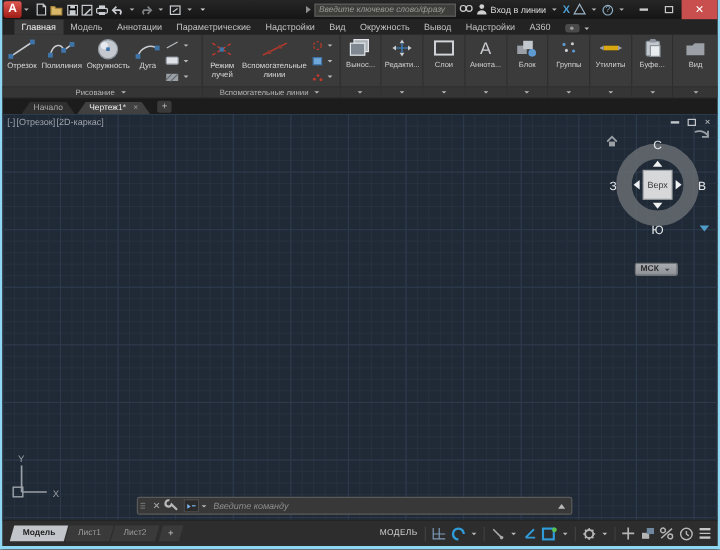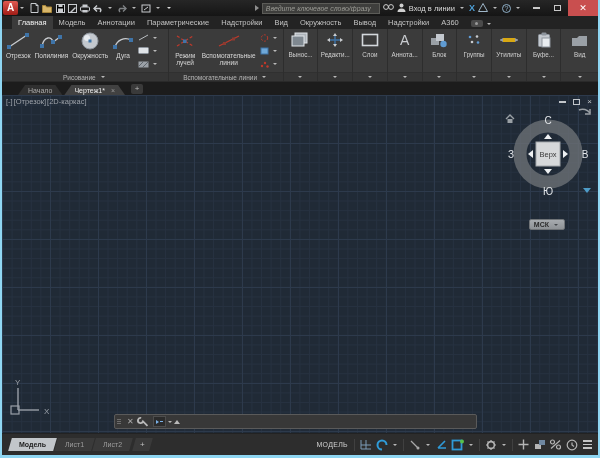--- a/index.html
+++ b/index.html
@@ -540,20 +540,21 @@
         </span>
       <span class="cmd-x">✕</span>
       <span><svg width="11" height="11">
             <path d="M3.2 2 A2.6 2.6 0 1 0 5 5.4 L9.5 9.8" fill="none" stroke="#b9b9b9" stroke-width="1.8"></path>
           </svg></span>
       <span class="cmd-chip">
           <span class="gt"></span>
           <span class="us"></span>
         </span>
       <span class="dd small"></span>
+      <input class="cmd-input" placeholder="Введите команду" style="">
       <span class="cmd-up"></span>
     </div>
   </div>
 
   <div class="statusbar">
     <div class="ltabs">
       <span class="ltab active"><span>Модель</span></span>
       <span class="ltab"><span>Лист1</span></span>
       <span class="ltab"><span>Лист2</span></span>
       <span class="ltab-add"><span>+</span></span>

